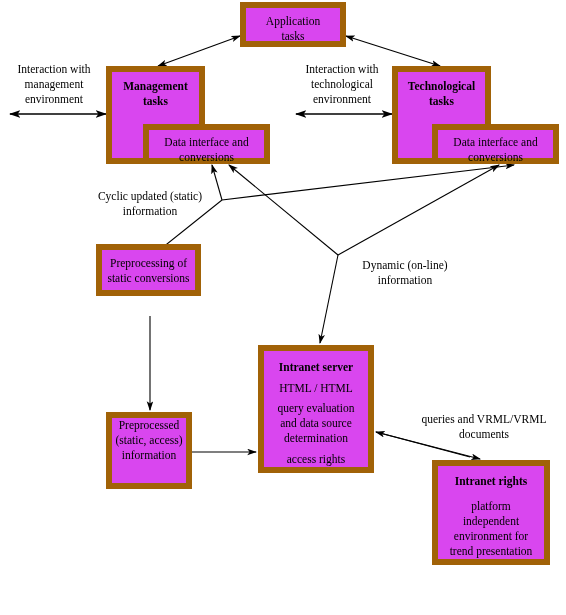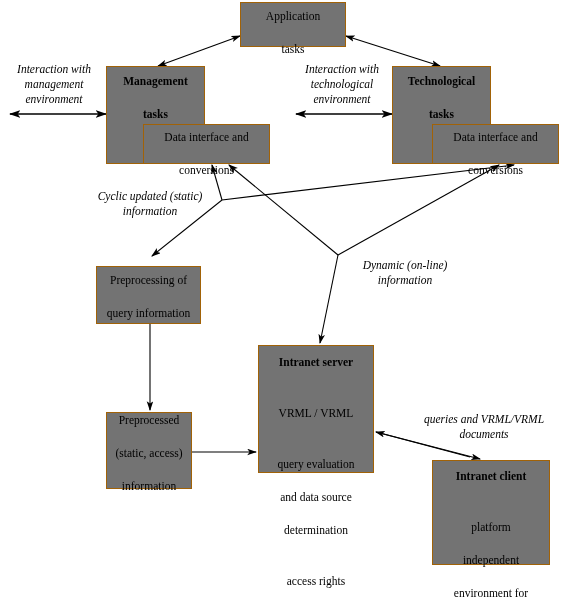--- a/index.html
+++ b/index.html
@@ -19,53 +19,52 @@
     position: absolute;
     left: 0;
     top: 0;
     width: 566px;
     height: 615px;
     pointer-events: none;
   }
   .node {
     position: absolute;
     box-sizing: border-box;
-    border: 1px solid #a16207;
-    background: #737373;
+    border: 6px solid #a16207;
+    background: #d946ef;
     display: flex;
     flex-direction: column;
     align-items: center;
     justify-content: flex-start;
     text-align: center;
     font-size: 11.5px;
     line-height: 15px;
     color: #000000;
     z-index: 2;
-    gap: 18px;
   }
   .node .ln { display: block; white-space: nowrap; }
   .node .bold { font-weight: bold; }
   .label {
     position: absolute;
     text-align: center;
     font-size: 11.5px;
     line-height: 15px;
     color: #000000;
     white-space: nowrap;
     background: transparent;
     z-index: 3;
   }
-  .label .ln { display: block; font-style: italic; }
+  .label .ln { display: block; }
   
   #n-app       { left:240px; top:2px;   width:106px; height:45px;  padding-top:6px; }
   #n-mgmt      { left:106px; top:66px;  width:99px;  height:98px;  padding-top:7px; }
   #n-mgmt-data { left:143px; top:124px; width:127px; height:40px;  padding-top:5px; z-index:3;}
   #n-tech      { left:392px; top:66px;  width:99px;  height:98px;  padding-top:7px; }
   #n-tech-data { left:432px; top:124px; width:127px; height:40px;  padding-top:5px; z-index:3;}
-  #n-prep-static { left:96px; top:266px; width:105px; height:58px; padding-top:6px; }
+  #n-prep-static { left:96px; top:244px; width:105px; height:52px; padding-top:6px; }
   #n-prep-info  { left:106px; top:412px; width:86px; height:77px;  padding-top:0; }
   #n-server    { left:258px; top:345px; width:116px; height:128px; padding-top:9px; }
   #n-client    { left:432px; top:460px; width:118px; height:105px; padding-top:8px; }
   #n-server .gap { height: 9px; }
   #n-server .gap2 { height: 9px; }
   #n-client .gap { height: 12px; }
   
   #lb-interact-mgmt  { left:6px;   top:62px;  width:96px; }
   #lb-interact-tech  { left:292px; top:62px;  width:100px; }
   #lb-cyclic         { left:80px;  top:189px; width:140px; }
@@ -136,43 +135,43 @@
     <span class="ln bold">tasks</span>
   </div>
 
   <div class="node" id="n-tech-data">
     <span class="ln">Data interface and</span>
     <span class="ln">conversions</span>
   </div>
 
   <div class="node" id="n-prep-static">
     <span class="ln">Preprocessing of</span>
-    <span class="ln">query information</span>
+    <span class="ln">static conversions</span>
   </div>
 
   <div class="node" id="n-prep-info">
     <span class="ln">Preprocessed</span>
     <span class="ln">(static, access)</span>
     <span class="ln">information</span>
   </div>
 
   <div class="node" id="n-server">
     <span class="ln bold">Intranet server</span>
     <span class="gap"></span>
-    <span class="ln">VRML / VRML</span>
+    <span class="ln">HTML / HTML</span>
     <span class="gap"></span>
     <span class="ln">query evaluation</span>
     <span class="ln">and data source</span>
     <span class="ln">determination</span>
     <span class="gap2"></span>
     <span class="ln">access rights</span>
   </div>
 
   <div class="node" id="n-client">
-    <span class="ln bold">Intranet client</span>
+    <span class="ln bold">Intranet rights</span>
     <span class="gap"></span>
     <span class="ln">platform</span>
     <span class="ln">independent</span>
     <span class="ln">environment for</span>
     <span class="ln">trend presentation</span>
   </div>
 
   <div class="label" id="lb-interact-mgmt">
     <span class="ln">Interaction with</span>
     <span class="ln">management</span>

